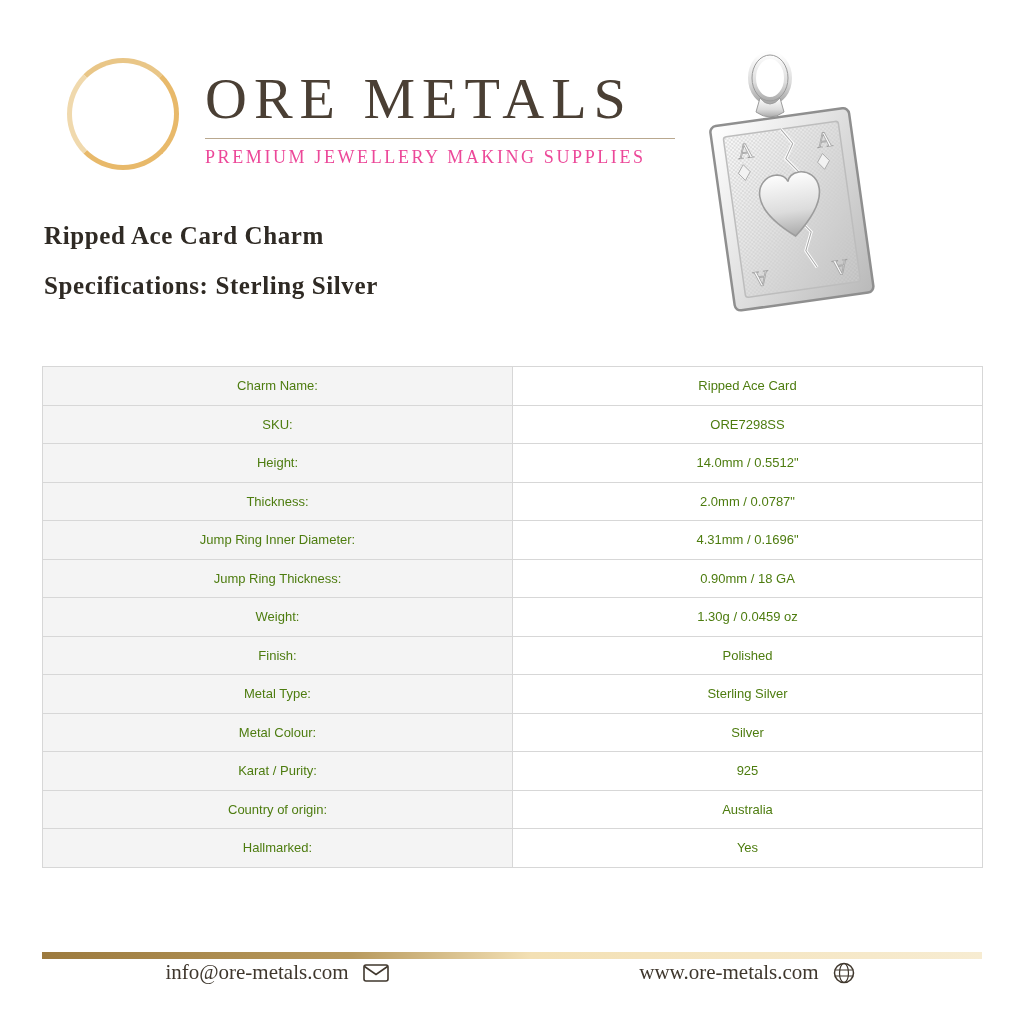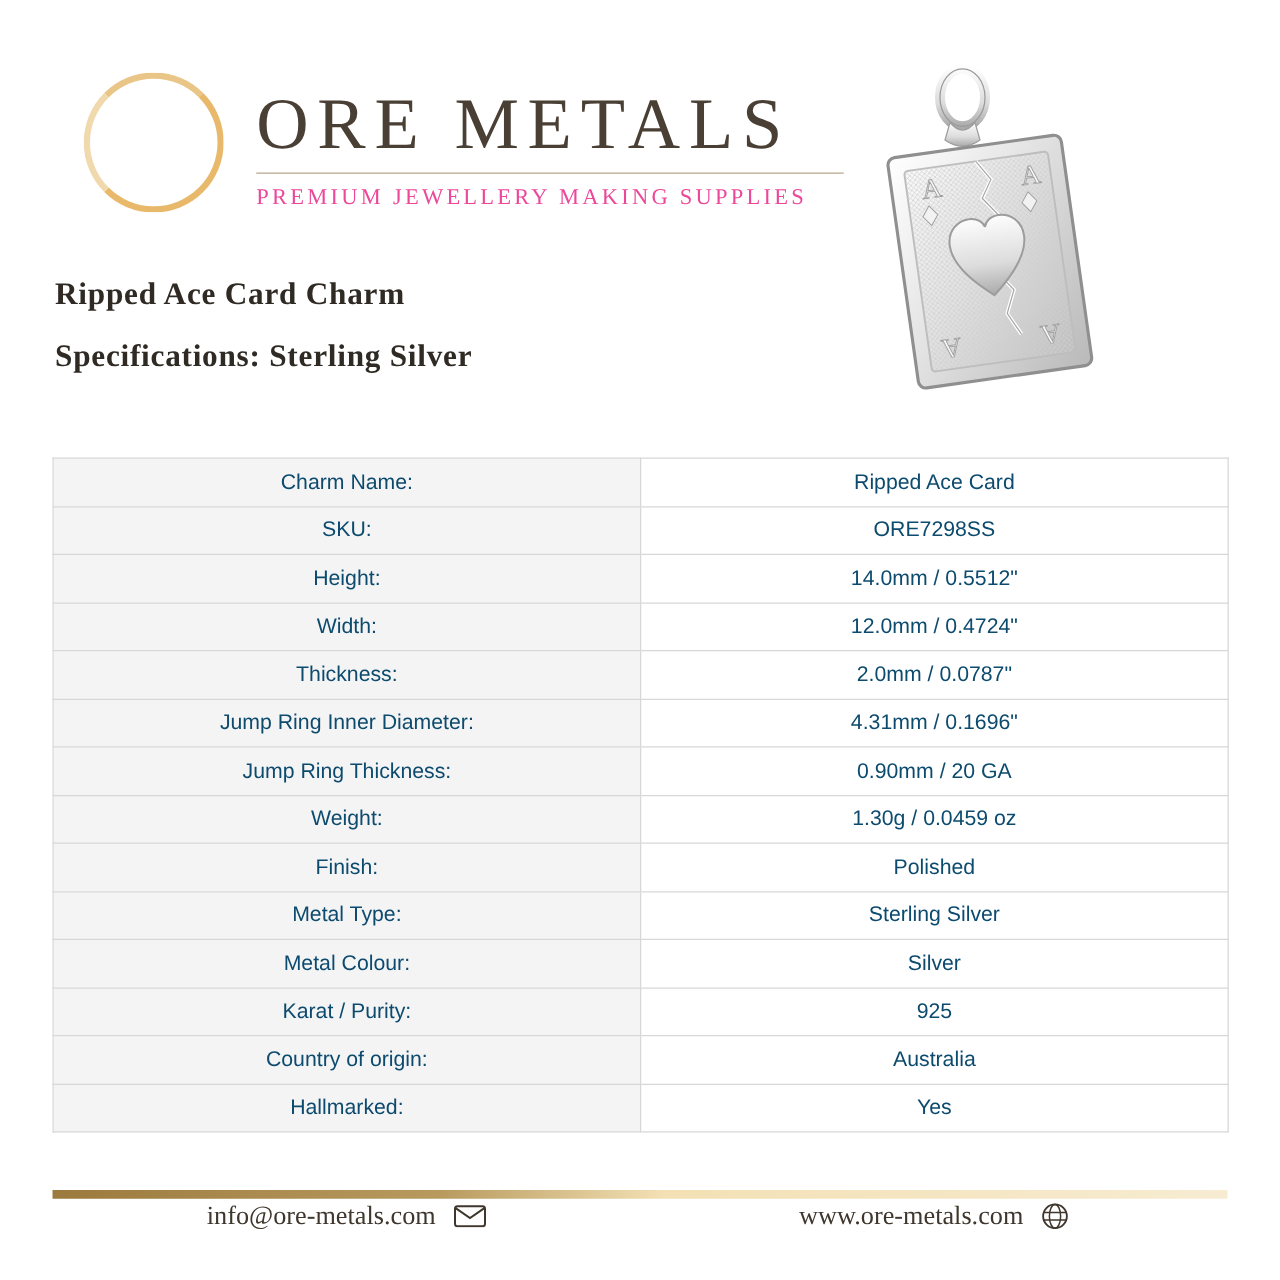--- a/index.html
+++ b/index.html
@@ -85,22 +85,22 @@
   .spec-table {
     position: absolute;
     left: 42px; top: 366px;
     width: 940px;
     border-collapse: collapse;
     table-layout: fixed;
   }
   .spec-table td {
     border: 1px solid #d7d7d7;
     height: 38.5px;
-    font-size: 17px;
-    color: #0c4a6e;
+    font-size: 13px;
+    color: #4d7c0f;
     text-align: center;
     padding: 0 6px;
   }
   .spec-table td.label {
     width: 470px;
     background: #f4f4f4;
   }
   .spec-table td.value {
     width: 470px;
     background: #ffffff;
@@ -201,34 +201,30 @@
         </tr>
       <tr>
           <td class="label">SKU:</td>
           <td class="value">ORE7298SS</td>
         </tr>
       <tr>
           <td class="label">Height:</td>
           <td class="value">14.0mm / 0.5512"</td>
         </tr>
       <tr>
-          <td class="label">Width:</td>
-          <td class="value">12.0mm / 0.4724"</td>
-        </tr>
-      <tr>
           <td class="label">Thickness:</td>
           <td class="value">2.0mm / 0.0787"</td>
         </tr>
       <tr>
           <td class="label">Jump Ring Inner Diameter:</td>
           <td class="value">4.31mm / 0.1696"</td>
         </tr>
       <tr>
           <td class="label">Jump Ring Thickness:</td>
-          <td class="value">0.90mm / 20 GA</td>
+          <td class="value">0.90mm / 18 GA</td>
         </tr>
       <tr>
           <td class="label">Weight:</td>
           <td class="value">1.30g / 0.0459 oz</td>
         </tr>
       <tr>
           <td class="label">Finish:</td>
           <td class="value">Polished</td>
         </tr>
       <tr>

